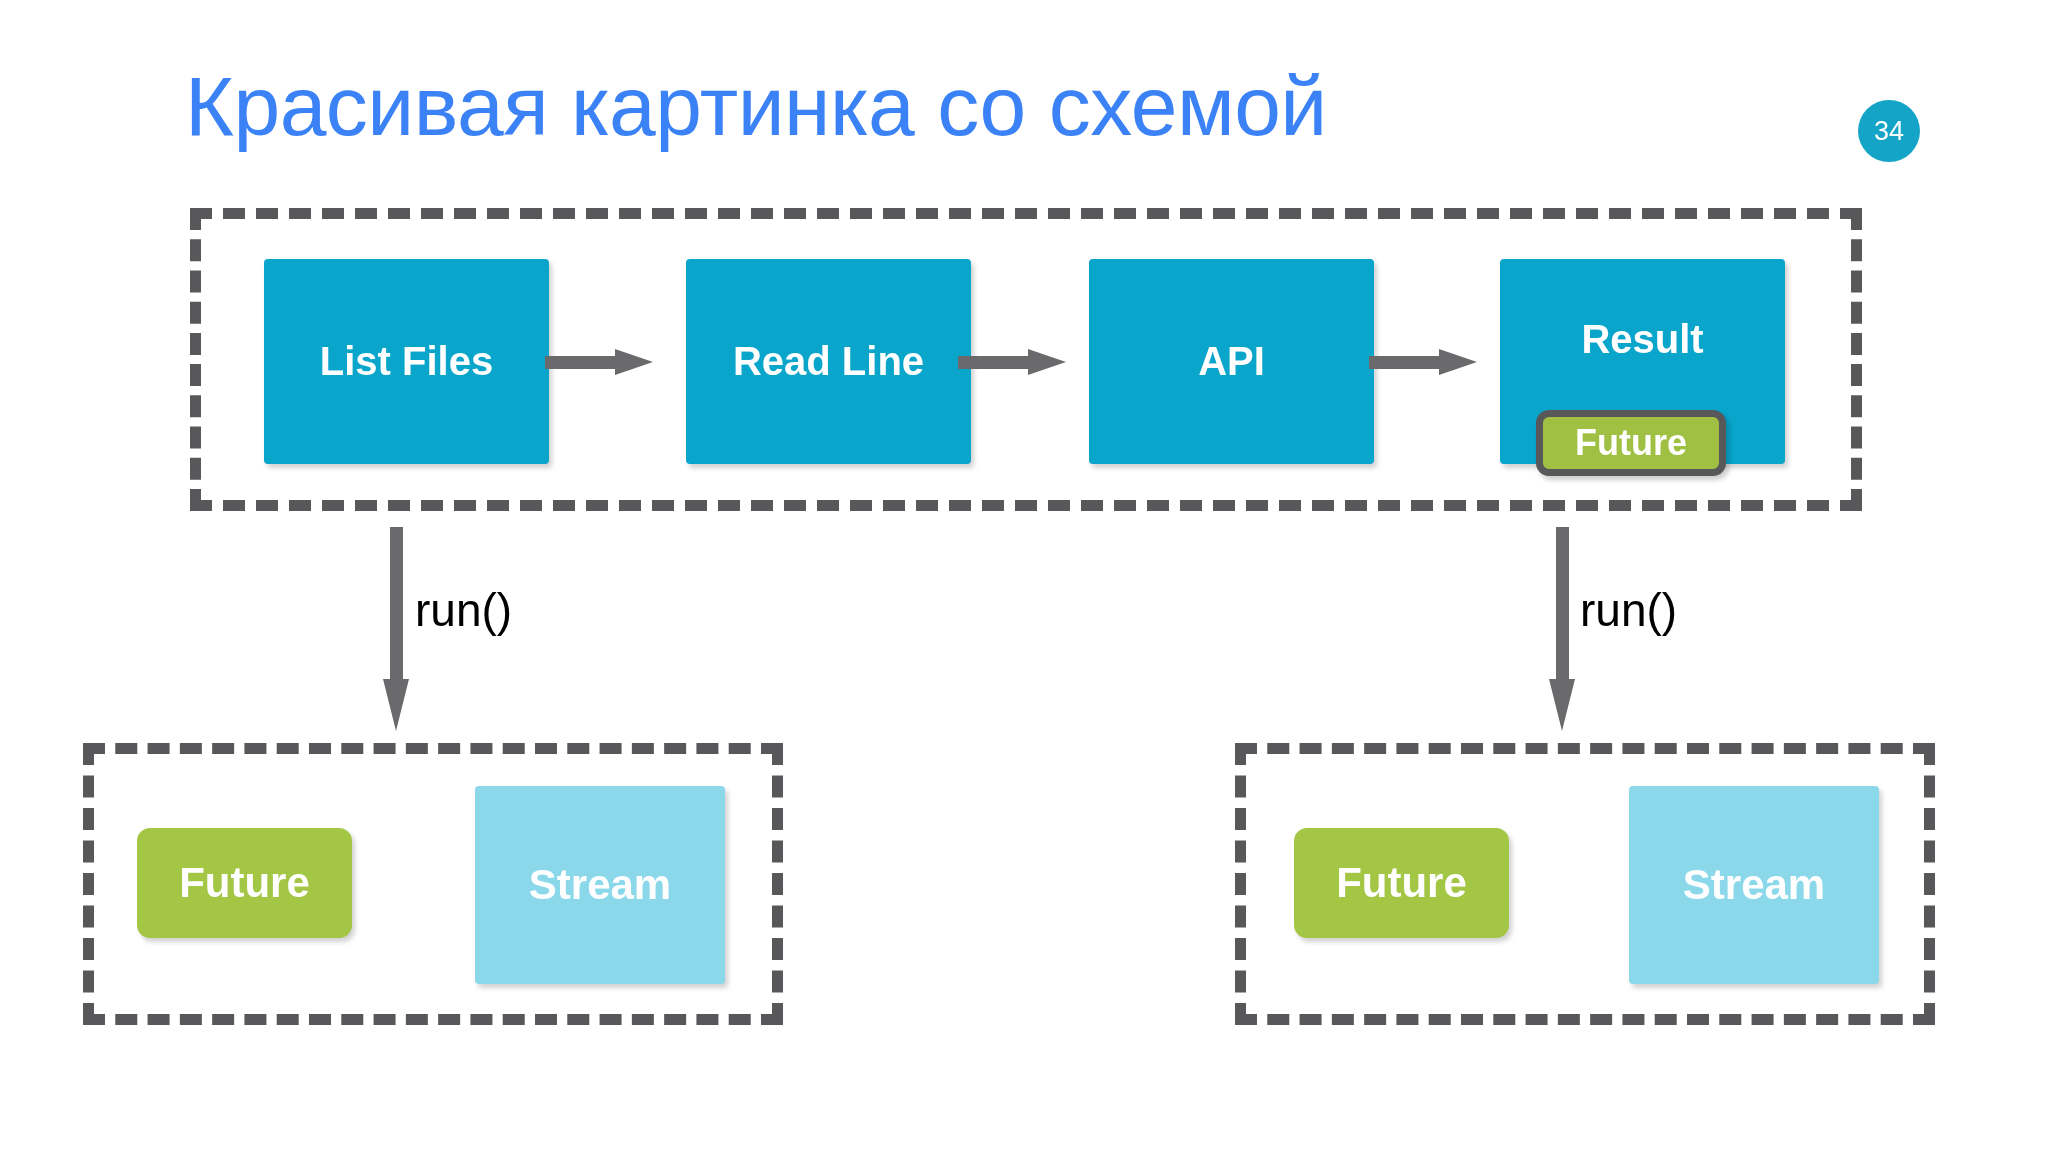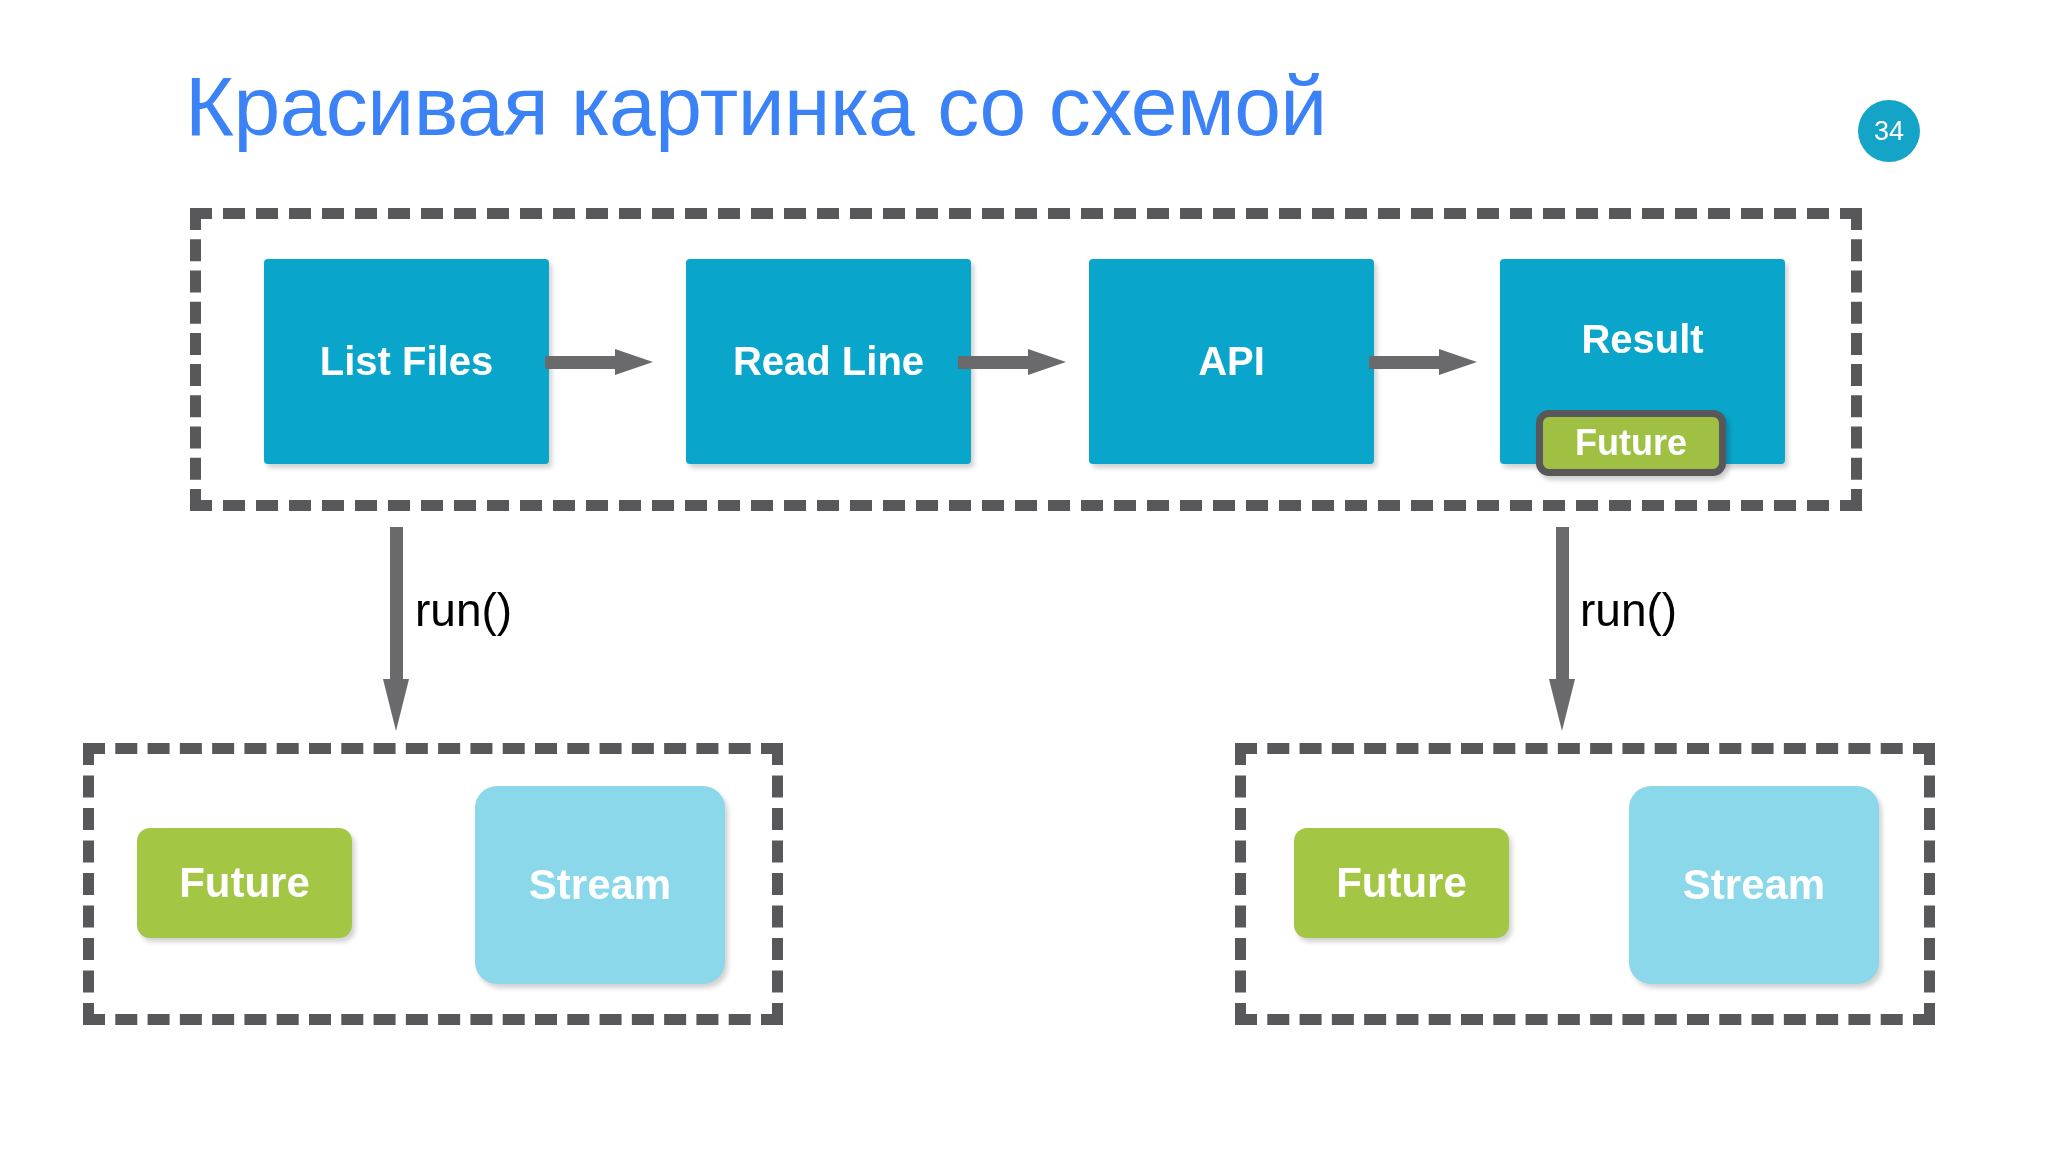--- a/index.html
+++ b/index.html
@@ -191,21 +191,21 @@
   }
   .chip-future {
     background: #A3C644;
     border-radius: 13px;
     font-size: 42px;
     width: 215px;
     height: 110px;
   }
   .chip-stream {
     background: #8AD8EA;
-    border-radius: 22px;
+    border-radius: 4px;
     font-size: 42px;
     width: 250px;
     height: 198px;
   }
   #chip-future-left  { left: 137px;  top: 828px; }
   #chip-stream-left  { left: 475px;  top: 786px; }
   #chip-future-right { left: 1294px; top: 828px; }
   #chip-stream-right { left: 1629px; top: 786px; }
 
 </style>

